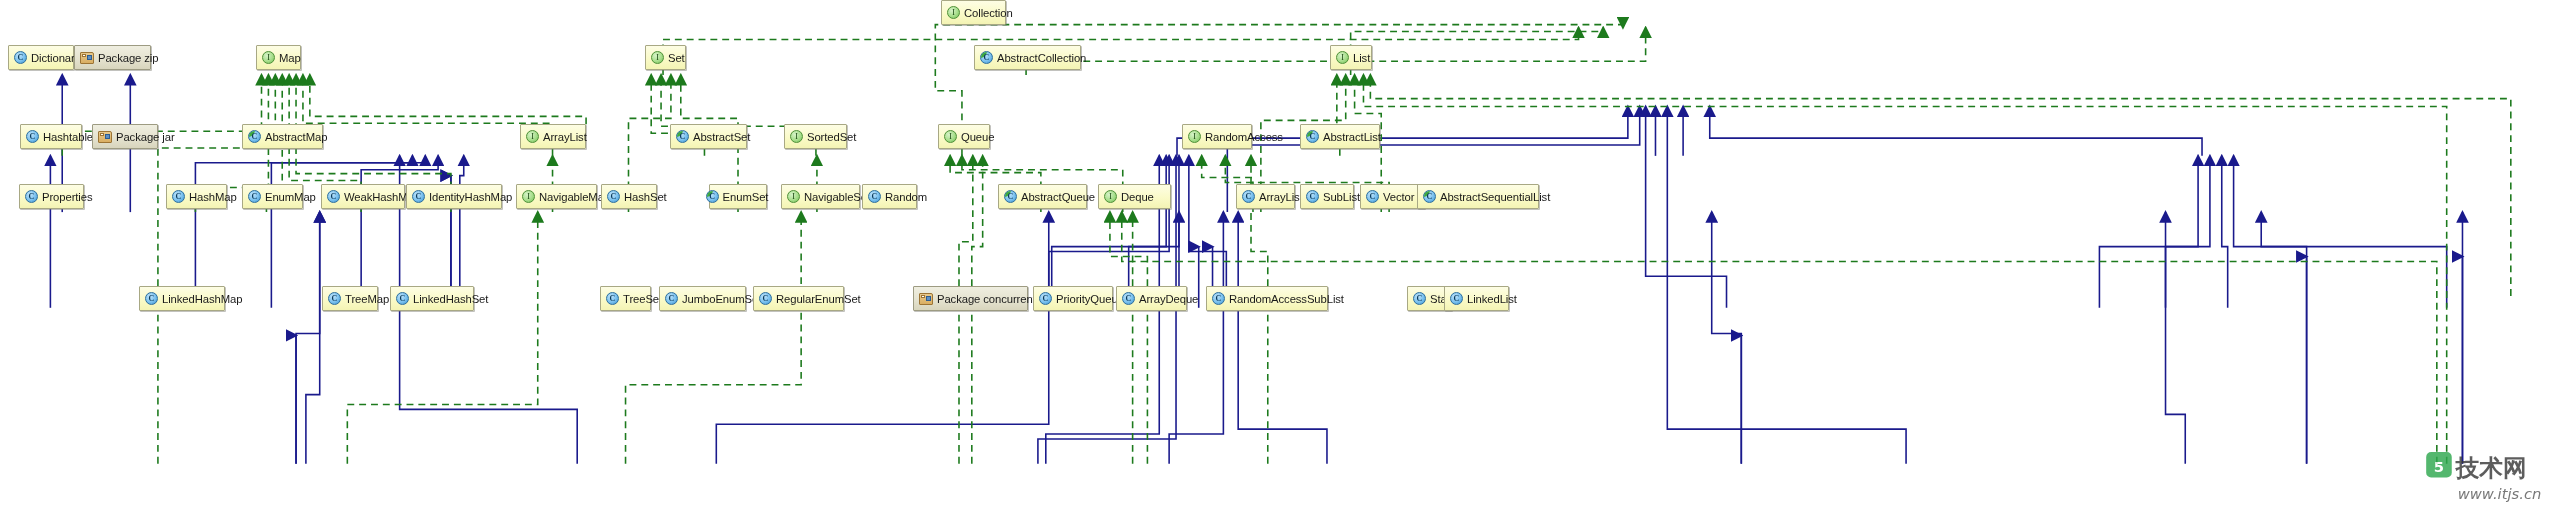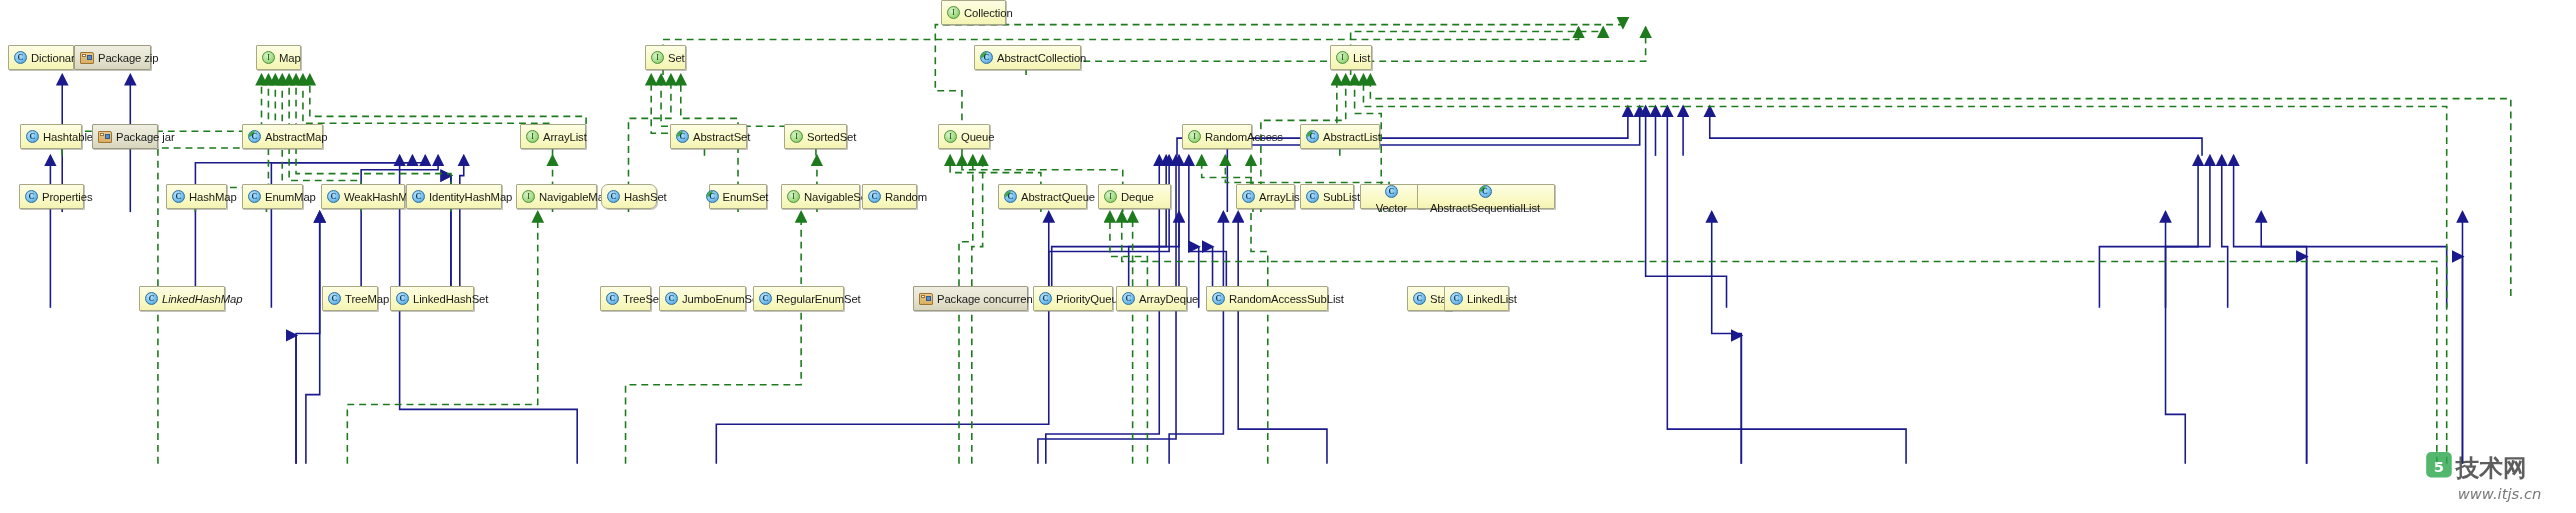--- a/index.html
+++ b/index.html
@@ -358,21 +358,21 @@
         <span class="lbl">WeakHashMap</span>
       </div>
       <div class="node" style="left: 406px; top: 184px; width: 96px;">
         <span class="ico class-icon"></span>
         <span class="lbl">IdentityHashMap</span>
       </div>
       <div class="node" style="left: 516px; top: 184px; width: 81px;">
         <span class="ico interface-icon"></span>
         <span class="lbl">NavigableMap</span>
       </div>
-      <div class="node" style="left: 601px; top: 184px; width: 56px; border-radius: 7px;">
+      <div class="node" style="left: 601px; top: 184px; width: 56px;">
         <span class="ico class-icon"></span>
         <span class="lbl">HashSet</span>
       </div>
       <div class="node" style="left: 709px; top: 184px; width: 58px; justify-content: center;">
         <span class="ico abstract-class-icon"></span>
         <span class="lbl">EnumSet</span>
       </div>
       <div class="node" style="left: 781px; top: 184px; width: 79px;">
         <span class="ico interface-icon"></span>
         <span class="lbl">NavigableSet</span>
@@ -390,29 +390,29 @@
         <span class="lbl">Deque</span>
       </div>
       <div class="node" style="left: 1236px; top: 184px; width: 59px;">
         <span class="ico class-icon"></span>
         <span class="lbl">ArrayList</span>
       </div>
       <div class="node" style="left: 1300px; top: 184px; width: 54px;">
         <span class="ico class-icon"></span>
         <span class="lbl">SubList</span>
       </div>
-      <div class="node" style="left: 1360px; top: 184px; width: 65px; flex-direction: column;">
+      <div class="node" style="left: 1360px; top: 184px; width: 65px;">
         <span class="ico class-icon"></span>
         <span class="lbl">Vector</span>
       </div>
-      <div class="node" style="left: 1417px; top: 184px; width: 138px; flex-direction: column;">
+      <div class="node" style="left: 1417px; top: 184px; width: 122px;">
         <span class="ico abstract-class-icon"></span>
         <span class="lbl">AbstractSequentialList</span>
       </div>
-      <div class="node" style="left: 139px; top: 286px; width: 86px; font-style: italic;">
+      <div class="node" style="left: 139px; top: 286px; width: 86px;">
         <span class="ico class-icon"></span>
         <span class="lbl">LinkedHashMap</span>
       </div>
       <div class="node" style="left: 322px; top: 286px; width: 56px;">
         <span class="ico class-icon"></span>
         <span class="lbl">TreeMap</span>
       </div>
       <div class="node" style="left: 390px; top: 286px; width: 84px;">
         <span class="ico class-icon"></span>
         <span class="lbl">LinkedHashSet</span>

